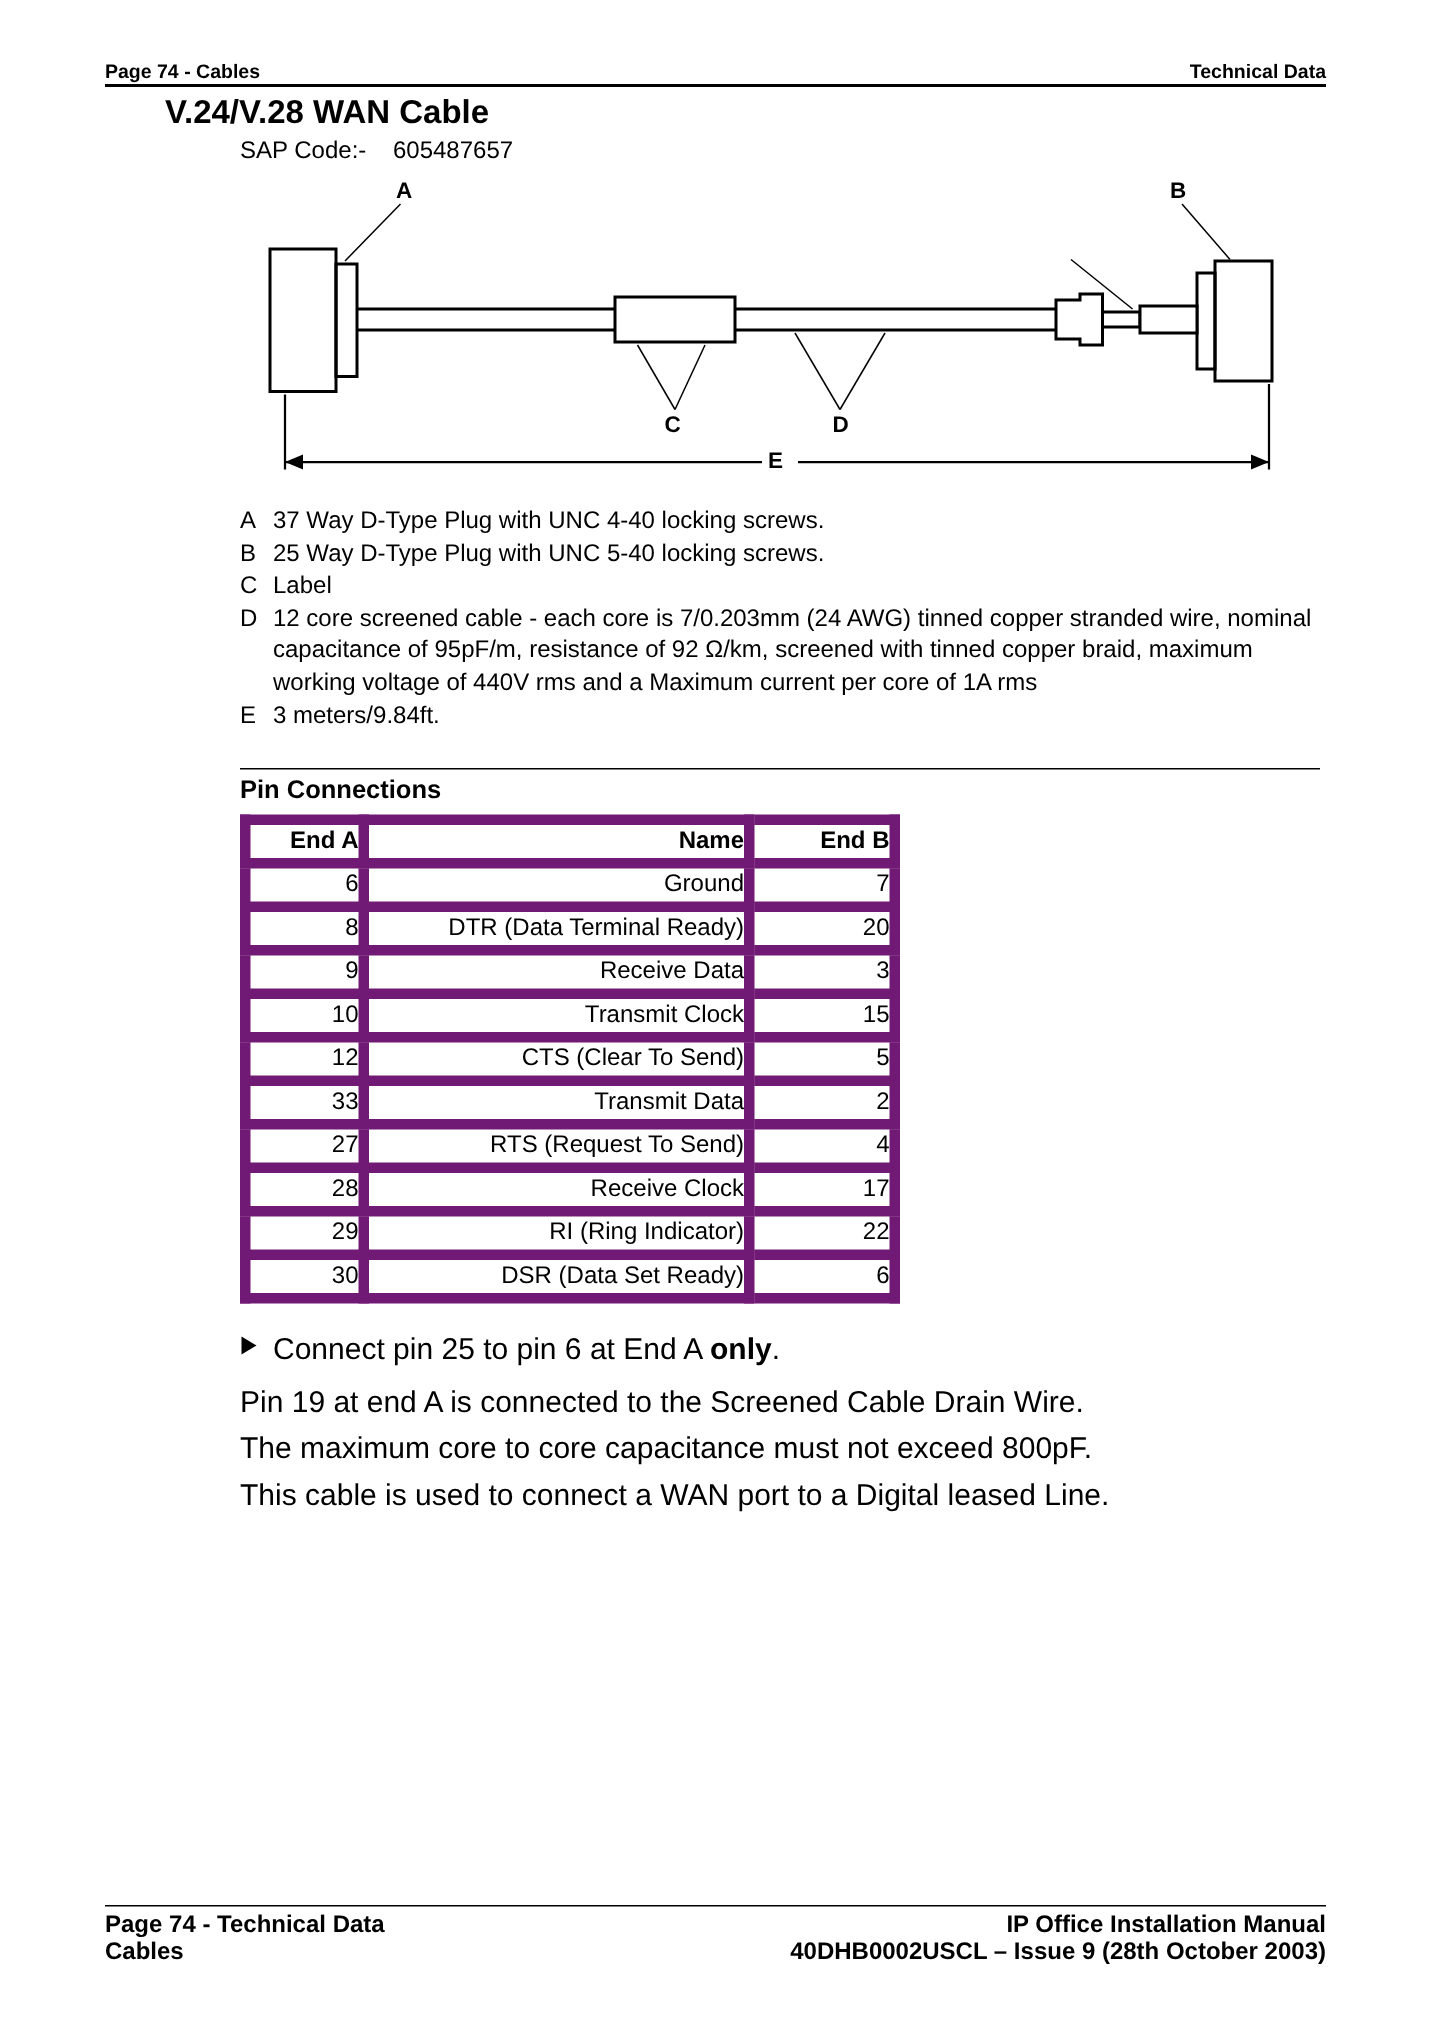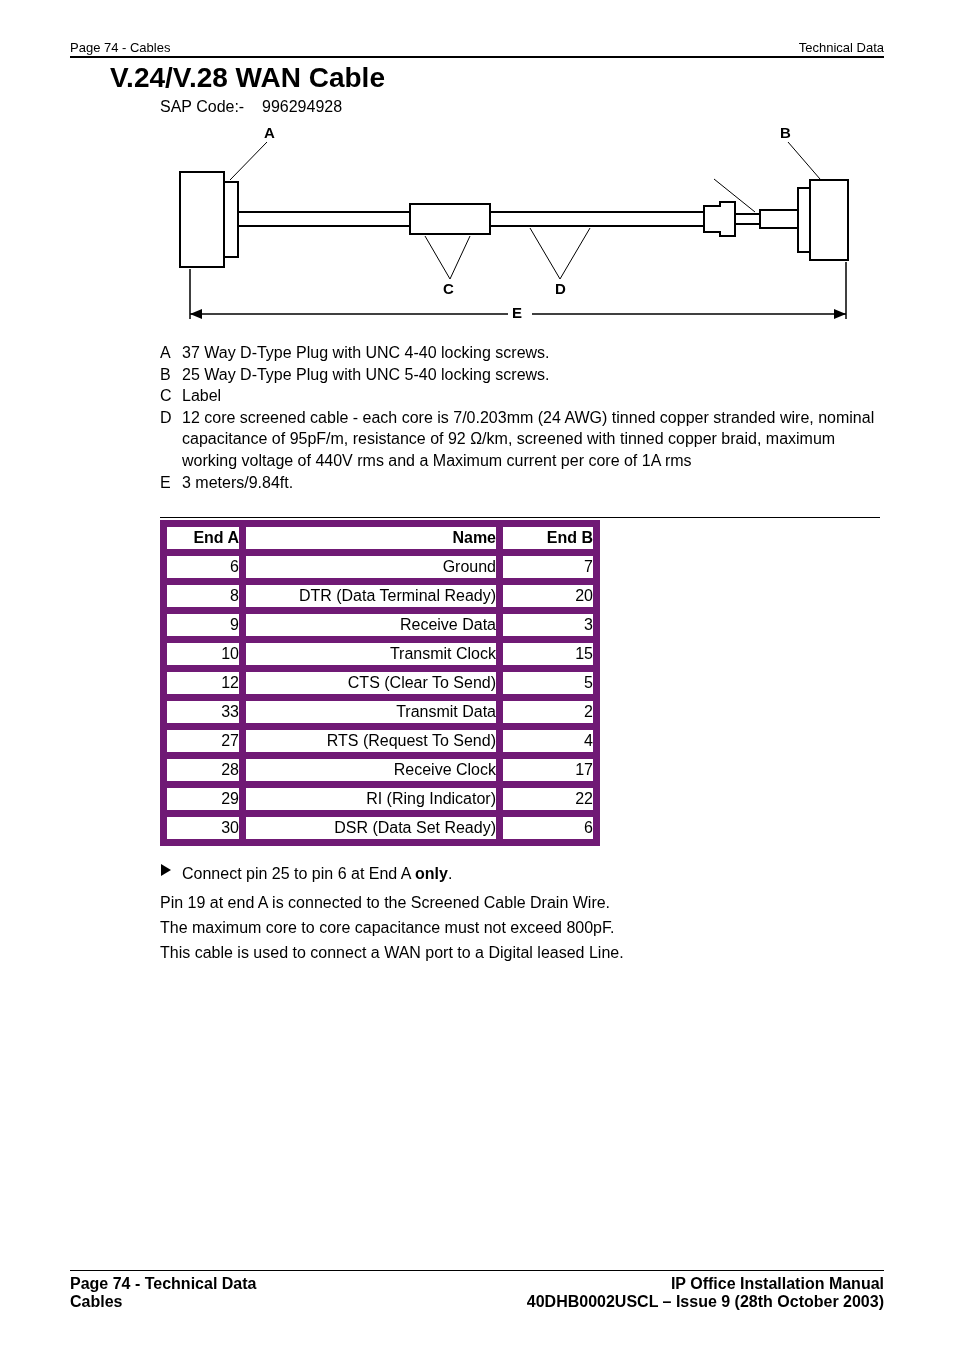--- a/index.html
+++ b/index.html
@@ -13,27 +13,27 @@
     height: 1351px;
     position: relative;
   }
   .page {
     padding: 40px 70px 0 70px;
   }
   .top-header {
     display: flex;
     justify-content: space-between;
     font-size: 13px;
-    font-weight: normal;
+    font-weight: bold;
     border-bottom: 2px solid #000;
     padding-bottom: 1px;
     margin-bottom: 4px;
   }
   .h1-title {
-    font-size: 28px;
+    font-size: 22px;
     font-weight: bold;
     margin: 2px 0 4px 40px;
   }
   .sap-line {
     margin-left: 90px;
     font-size: 16px;
   }
   .diagram-wrap {
     margin: 8px 0 14px 90px;
     width: 720px;
@@ -77,21 +77,21 @@
   }
   table.pin-table th {
     font-weight: bold;
   }
   .col-a { width: 72px; }
   .col-name { width: 250px; }
   .col-b { width: 90px; }
   .notes {
     margin: 16px 0 0 90px;
     width: 720px;
-    font-size: 16px;
+    font-size: 20px;
     line-height: 1.55;
   }
   .bullet-line {
     display: flex;
     align-items: flex-start;
     margin-bottom: 4px;
   }
   .bullet-line .tri {
     margin-right: 10px;
     line-height: 1.3;
@@ -123,21 +123,21 @@
 
   <div class="top-header">
     <span>Page 74 - Cables</span>
     <span>Technical Data</span>
   </div>
 
   <div class="h1-title">V.24/V.28 WAN Cable</div>
 
   <div class="sap-line">
     <span>SAP Code:-</span>&nbsp;&nbsp;&nbsp;
-    <span>996294928</span>
+    <span>605487657</span>
   </div>
 
   <div class="diagram-wrap">
     <svg width="720" height="200" viewBox="0 0 720 200">
 
       <rect x="20" y="48" width="44" height="95" fill="none" stroke="#000" stroke-width="2"></rect>
       <rect x="64" y="58" width="14" height="75" fill="none" stroke="#000" stroke-width="2"></rect>
 
       <line x1="107" y1="18" x2="70" y2="56" stroke="#000" stroke-width="1"></line>
       <text x="104" y="14" font-size="15" font-weight="bold">A</text>
@@ -191,20 +191,21 @@
       <span class="legend-letter">D</span>
       <span class="legend-text">12 core screened cable - each core is 7/0.203mm (24 AWG) tinned copper stranded wire, nominal capacitance of 95pF/m, resistance of 92 Ω/km, screened with tinned copper braid, maximum working voltage of 440V rms and a Maximum current per core of 1A rms</span>
     </div>
     <div class="legend-row">
       <span class="legend-letter">E</span>
       <span class="legend-text">3 meters/9.84ft.</span>
     </div>
   </div>
 
   <div class="section-rule"></div>
+  <div class="sub-heading">Pin Connections</div>
 
   <table class="pin-table">
     <thead>
       <tr>
         <th class="col-a">End A</th>
         <th class="col-name">Name</th>
         <th class="col-b">End B</th>
       </tr>
     </thead>
     <tbody>

